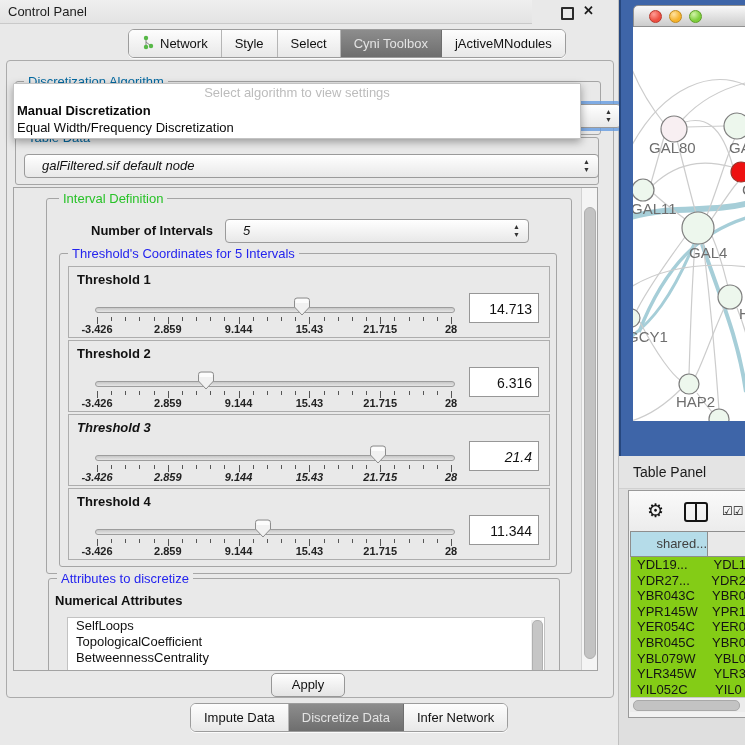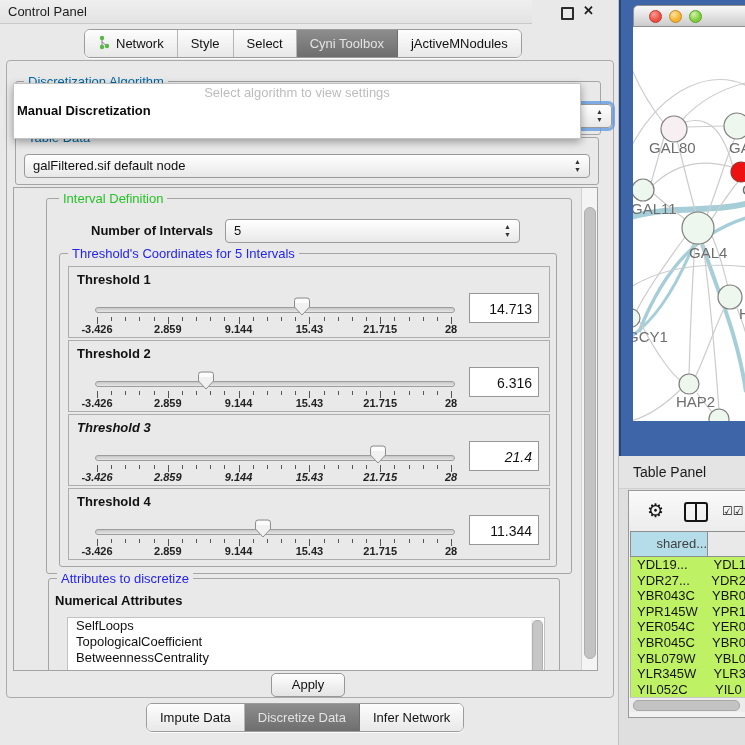--- a/index.html
+++ b/index.html
@@ -10,38 +10,38 @@
   }
   .abs{position:absolute;}
 
   
   .left-panel{left:0;top:0;width:618px;height:745px;background:#e9e9e9;border-right:1px solid #c0c0c0;}
   .titlebar{left:0;top:0;width:532px;height:23px;background:linear-gradient(#efefef,#e3e3e3);border-bottom:1px solid #c9c9c9;text-align:right;}
   .titlebar-title{left:8px;top:4px;font-size:13px;color:#1c1c1c;}
   .float-icon{left:561px;top:7px;width:9px;height:9px;border:2px solid #2b2b2b;border-radius:1px;}
   .close-icon{left:583px;top:3px;font-size:13px;font-weight:bold;color:#1c1c1c;}
 
-  .tabbar{display:flex;height:27px;border:1px solid #9c9c9c;border-radius:6px;overflow:hidden;background:#fff;box-shadow:0 1px 0 rgba(255,255,255,.8);}
+  .tabbar{display:flex;height:27px;border:1px solid #9c9c9c;border-radius:6px;overflow:hidden;background:#fff;box-shadow:0 1px 0 rgba(255,255,255,.8);margin-left:44px;}
   .tabbar-top{left:84px;top:29px;}
   .tabbar-bottom{left:146px;top:703px;}
   .tab{display:flex;align-items:center;gap:5px;padding:0 13px;font-size:13px;color:#111;
        background:linear-gradient(#fdfdfd,#e8e8e8);border-right:1px solid #b5b5b5;white-space:nowrap;cursor:default;}
   .tab:last-child{border-right:none;}
   .tab.selected{background:linear-gradient(#8d8d8d,#6e6e6e);color:#e3e3e3;border-right-color:#6e6e6e;}
 
   .main-panel{left:6px;top:60px;width:606px;height:636px;border:1px solid #ababab;border-radius:4px;background:#e9e9e9;}
 
   .groupbox{border:1px solid #a5a5a5;border-radius:3px;}
   .group-title{position:absolute;top:-8px;background:#e9e9e9;padding:0 4px;font-size:13px;line-height:15px;white-space:nowrap;}
   .gt-black{color:#0369a1;}
   .gt-green{color:#28c228;}
   .gt-blue{color:#2424ee;}
 
   .combo{background:linear-gradient(#ffffff,#e8e8e8);border:1px solid #9a9a9a;border-radius:4px;
-         font-size:13px;color:#111;line-height:22px;padding:0 22px 0 8px;white-space:nowrap;overflow:hidden;}
+         font-size:13px;color:#111;line-height:22px;padding:0 22px 0 17px;white-space:nowrap;overflow:hidden;font-style:italic;}
   .combo .arrows{position:absolute;right:7px;top:3px;width:9px;font-size:7px;line-height:8px;color:#333;text-align:center;}
   .focus-ring{box-shadow:0 0 0 3px rgba(100,155,225,.8);}
 
   
   .popup{left:6px;top:22px;width:566px;height:54px;background:#fff;border:1px solid #c3c3c3;
          box-shadow:0 3px 8px rgba(0,0,0,.35);z-index:40;border-radius:1px;}
   .popup-placeholder{height:18px;text-align:center;font-size:13px;color:#bcbcbc;line-height:18px;}
   .popup-item{height:17px;font-size:13px;color:#0a0a0a;line-height:17px;padding-left:3px;white-space:nowrap;}
   .popup-item.bold{font-weight:bold;}
 
@@ -88,21 +88,21 @@
   .table-box{left:628px;top:490px;width:117px;height:228px;border:1px solid #999;border-right:none;background:#f2f2f2;box-sizing:border-box;}
   .tb-toolbar{position:absolute;left:0;top:0;width:100%;height:40px;background:linear-gradient(#fafafa,#ececec);}
   .gear-icon{position:absolute;left:18px;top:8px;font-size:19px;color:#141414;}
   .split-icon{position:absolute;left:55px;top:11px;width:20px;height:16px;border:2px solid #141414;border-radius:3px;}
   .split-icon::after{content:"";position:absolute;left:9px;top:0;width:2px;height:16px;background:#141414;}
   .checks-icon{position:absolute;left:93px;top:13px;font-size:12px;color:#141414;letter-spacing:0px;white-space:nowrap;}
   .tb-header{position:absolute;left:1px;top:40px;height:26px;display:flex;}
   .tb-header .hc{box-sizing:border-box;border:1px solid #8e8e8e;border-left:none;font-size:13px;color:#404040;
                  line-height:24px;text-align:right;overflow:hidden;white-space:nowrap;}
   .tb-header .hc:first-child{border-left:1px solid #8e8e8e;}
-  .tb-body{position:absolute;left:1px;top:66px;width:115px;height:140px;background:#bef264;overflow:hidden;border-left:1px solid #bbb;}
+  .tb-body{position:absolute;left:1px;top:66px;width:115px;height:140px;background:#84cc16;overflow:hidden;border-left:1px solid #bbb;}
   .tb-row{display:flex;height:15.6px;font-size:13px;color:#141414;}
   .tb-row .c1{width:78px;padding-left:6px;box-sizing:border-box;white-space:nowrap;overflow:hidden;}
   .tb-row .c2{padding-left:6px;white-space:nowrap;}
   .tb-hscroll{position:absolute;left:1px;top:206px;width:115px;height:14px;background:#ececec;border-top:1px solid #c8c8c8;}
   .tb-hscroll .thumb{position:absolute;left:3px;top:2px;width:105px;height:9px;border-radius:5px;background:#c3c3c3;border:1px solid #a9a9a9;}
 </style>
 </head>
 <body>
 
 <div class="abs left-panel">
@@ -143,20 +143,21 @@
     <div class="abs groupbox" style="left:8px;top:20px;width:584px;height:52px;">
       <span class="group-title gt-black" style="left:8px;">Discretization Algorithm</span>
       <div class="abs combo focus-ring" style="left:8px;top:22px;width:556px;height:22px;">
         <span class="arrows">▲<br>▼</span>
       </div>
     </div>
 
     <div class="abs popup" id="algo-popup">
       <div class="popup-placeholder">Select algorithm to view settings</div>
     <div class="popup-item bold">Manual Discretization</div>
+        <div class="popup-item">Equal Width/Frequency Discretization</div>
       </div>
 
     <div class="abs groupbox" style="left:8px;top:76px;width:582px;height:46px;">
       <span class="group-title gt-black" style="left:8px;">Table Data</span>
       <div class="abs combo" style="left:8px;top:16px;width:534px;height:22px;">
         <span>galFiltered.sif default node</span>
         <span class="arrows">▲<br>▼</span>
       </div>
     </div>
 

